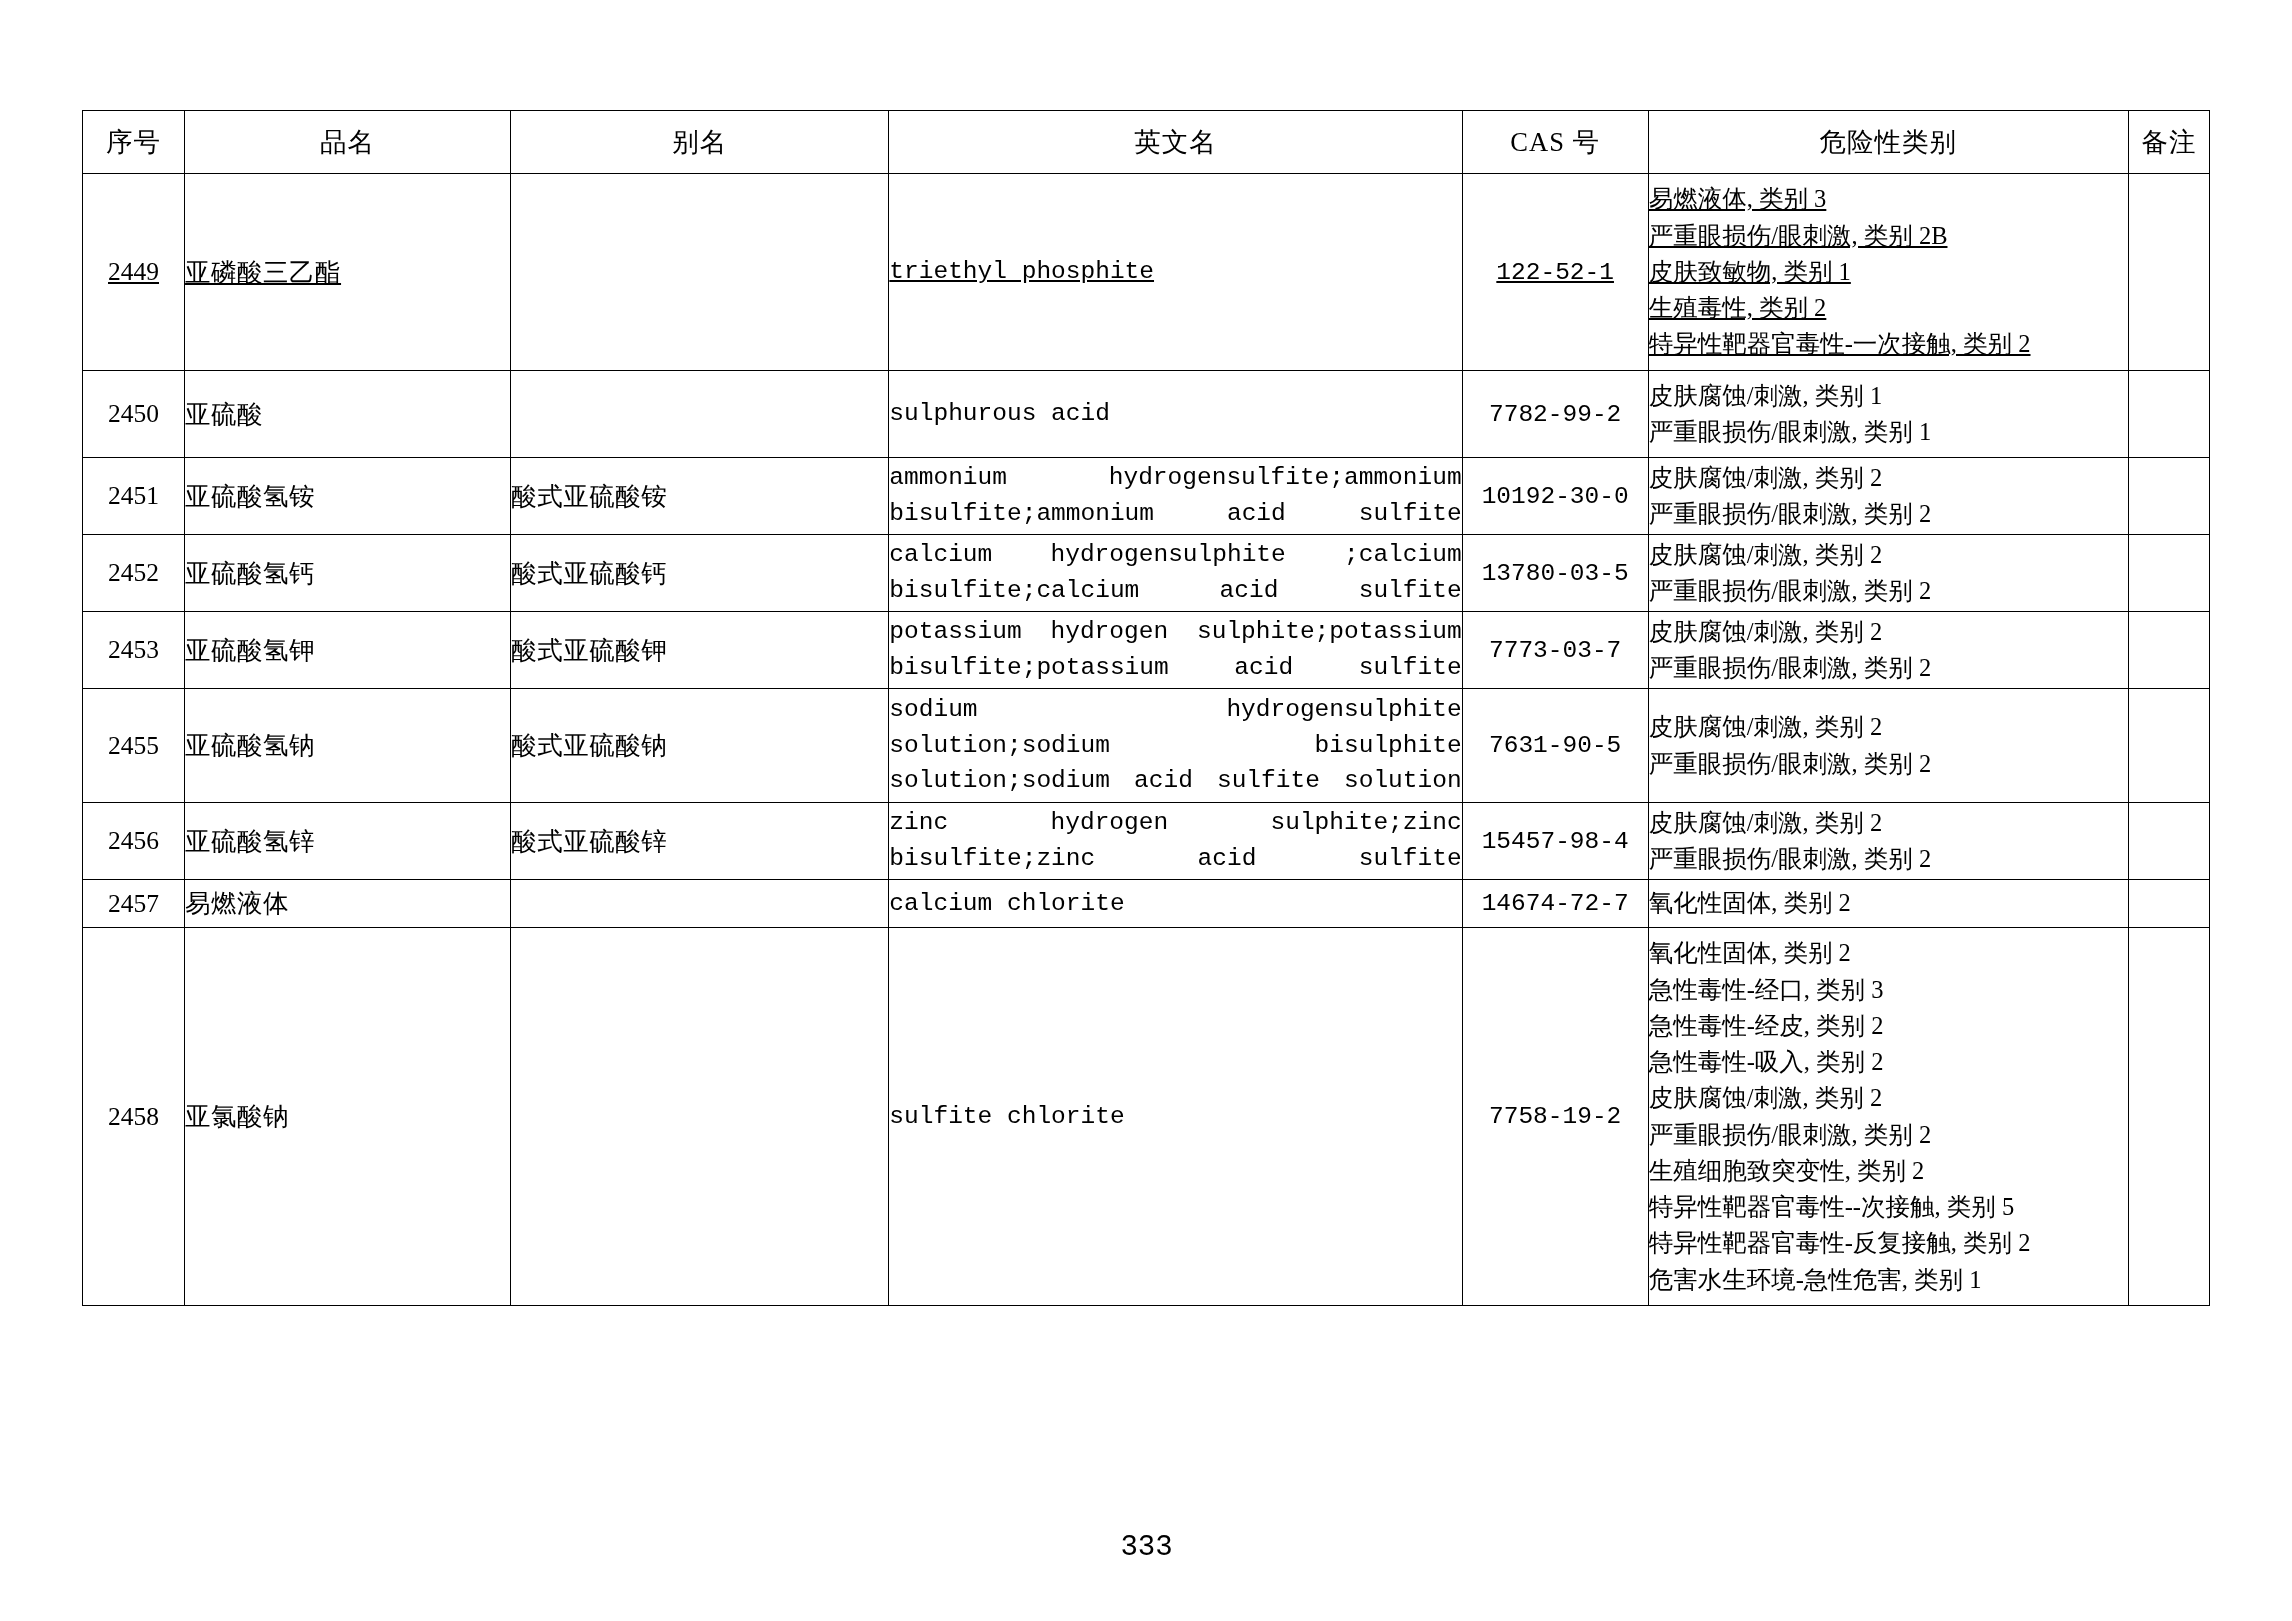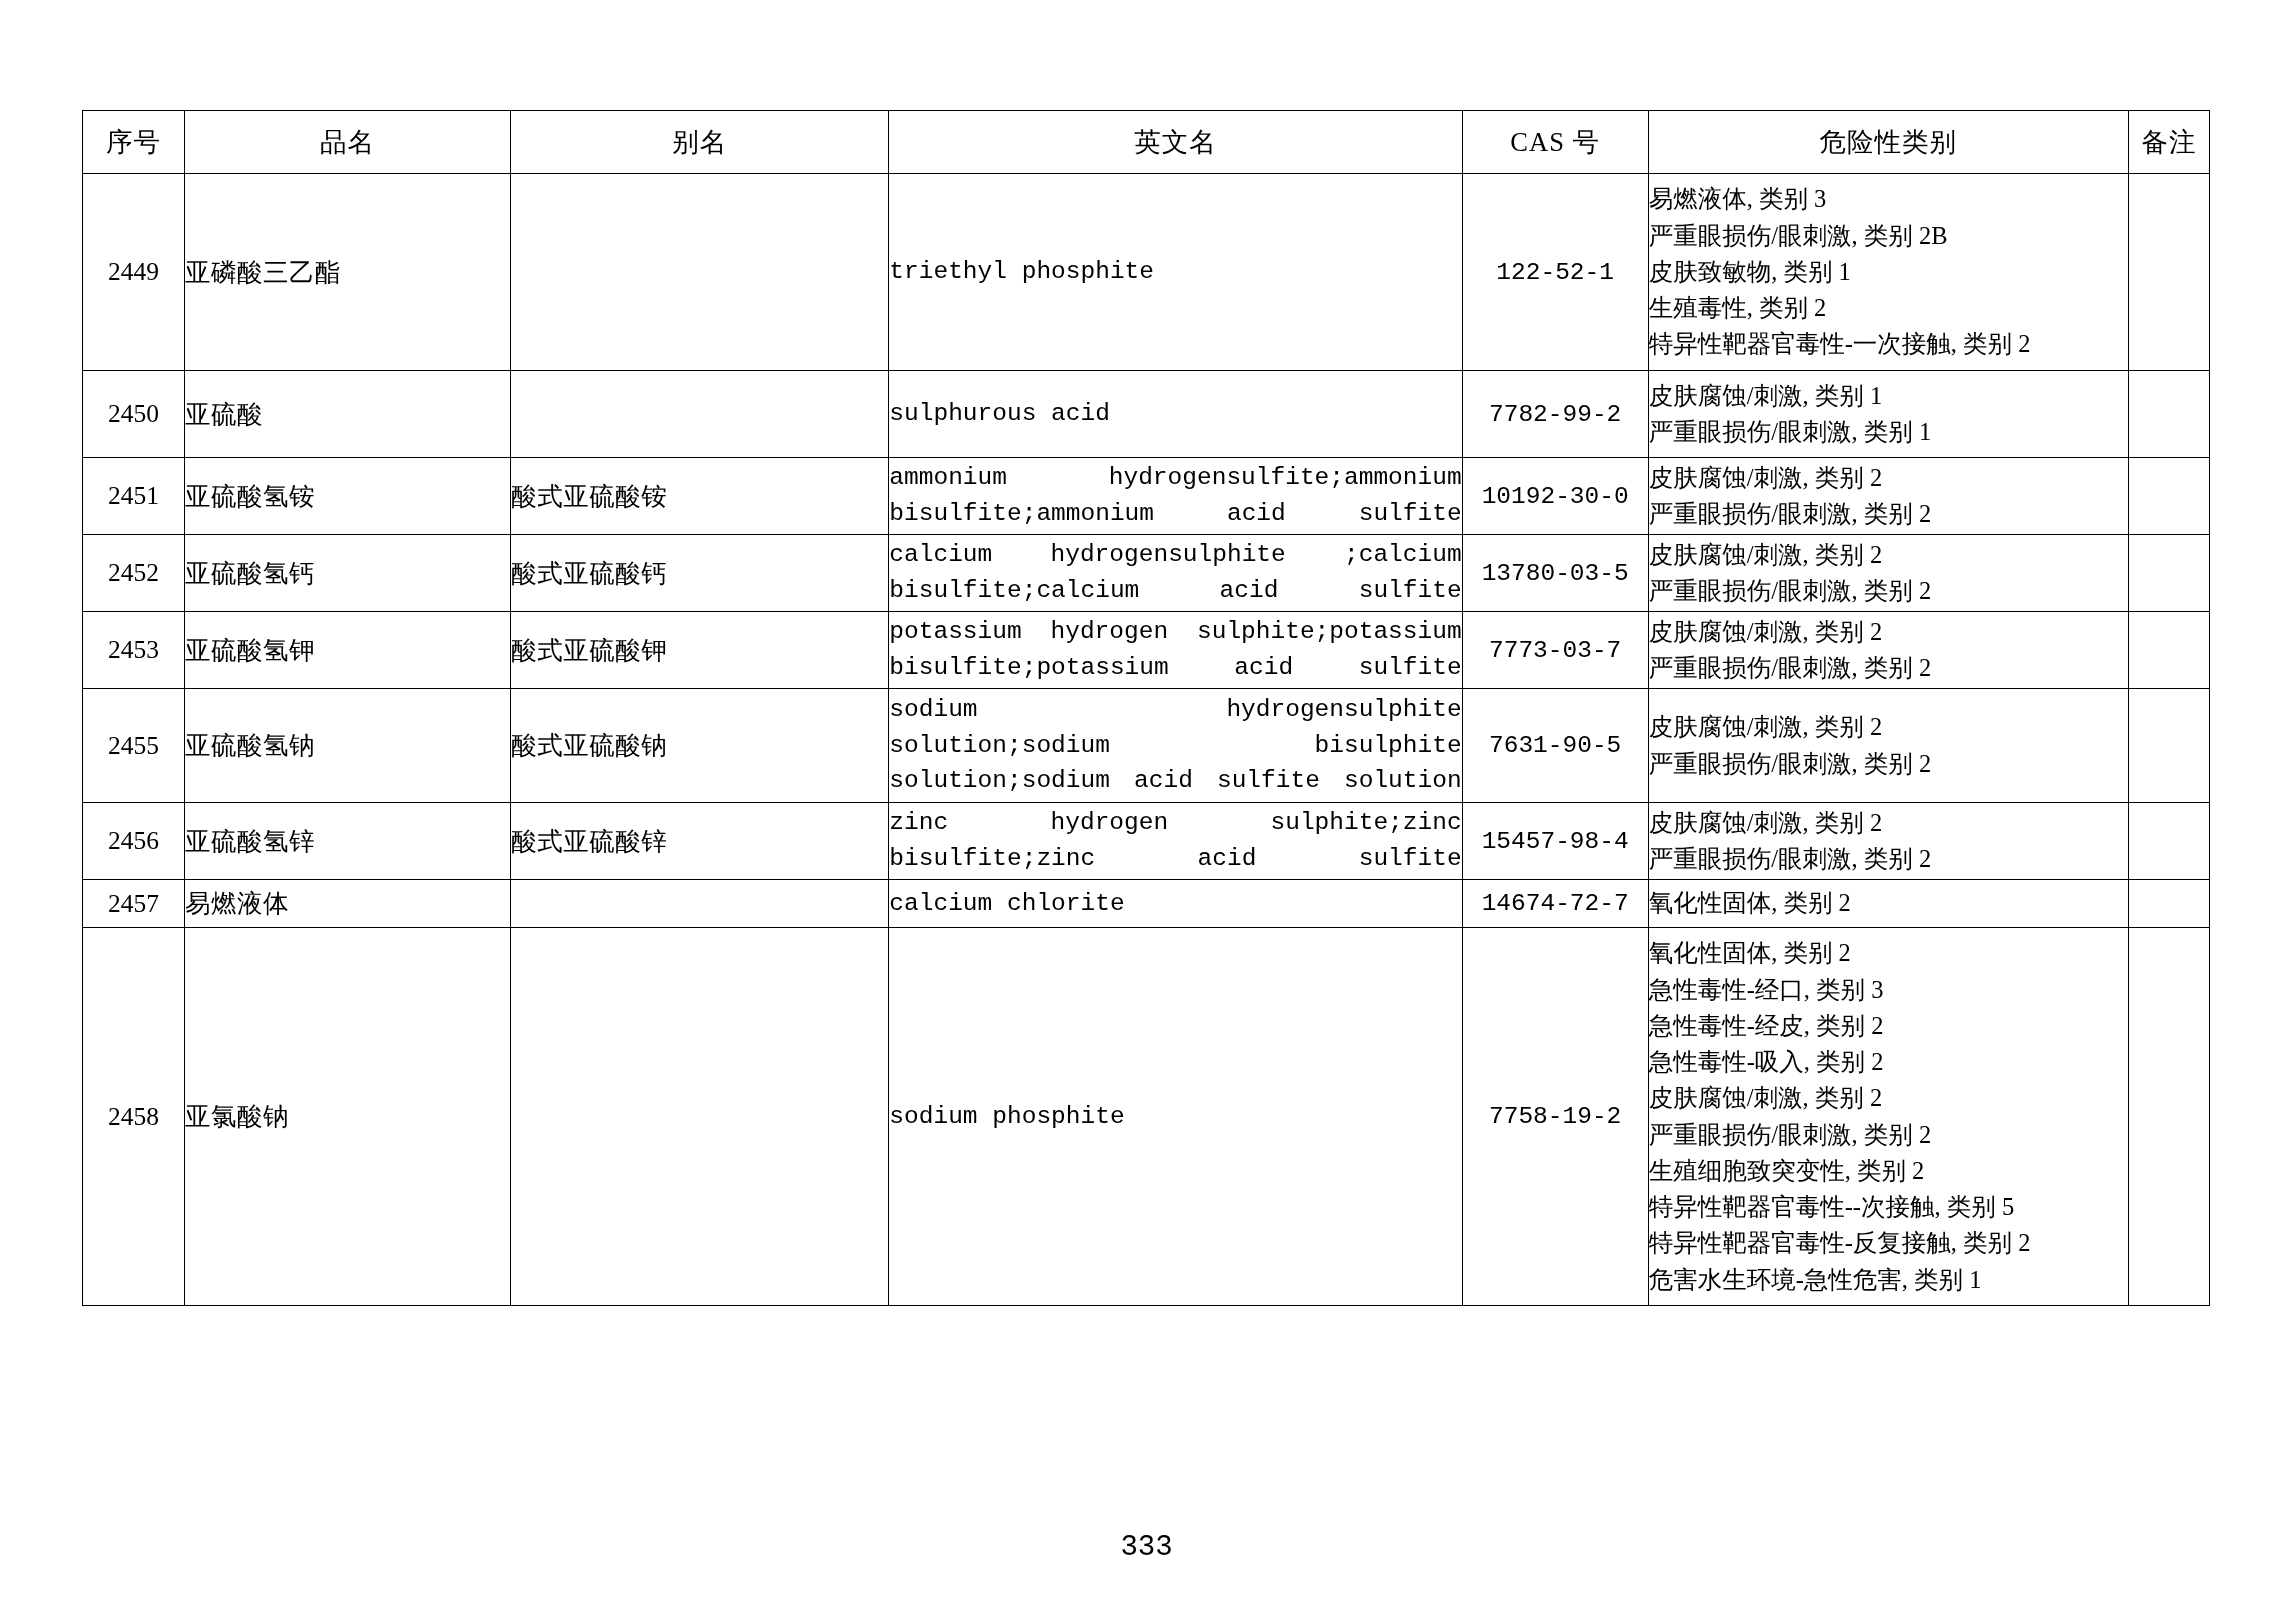--- a/index.html
+++ b/index.html
@@ -81,21 +81,21 @@
   }
   .cell-haz {
     text-align: left;
     padding: 9.8px 7.8px 9.8px 13.7px;
     font-size: 24.5px;
     line-height: 1.48;
   }
   .cell-haz div { white-space: nowrap; }
   .cell-rem { }
 
-  .row-h-tall   td { height: 196px; }
+  .row-h-tall   td { height: 196px; text-decoration: underline; }
   .row-h-med    td { height: 86px; }
   .row-h-two    td { height: 76px; }
   .row-h-three  td { height: 113px; }
   .row-h-one    td { height: 47px; }
   .row-h-huge   td { height: 377px; }
 
   .page-number {
     position: absolute;
     left: 0;
     right: 0;
@@ -237,21 +237,21 @@
         <td class="cell-haz">
           <div>氧化性固体, 类别 2</div>
         </td>
         <td class="cell-rem"></td>
       </tr>
 
       <tr class="row-h-huge">
         <td class="cell-seq">2458</td>
         <td class="cell-name">亚氯酸钠</td>
         <td class="cell-alias"></td>
-        <td class="cell-en single">sodium phosphite</td>
+        <td class="cell-en single">sulfite chlorite</td>
         <td class="cell-cas">7758-19-2</td>
         <td class="cell-haz">
           <div>氧化性固体, 类别 2</div>
           <div>急性毒性-经口, 类别 3</div>
           <div>急性毒性-经皮, 类别 2</div>
           <div>急性毒性-吸入, 类别 2</div>
           <div>皮肤腐蚀/刺激, 类别 2</div>
           <div>严重眼损伤/眼刺激, 类别 2</div>
           <div>生殖细胞致突变性, 类别 2</div>
           <div>特异性靶器官毒性--次接触, 类别 5</div>

